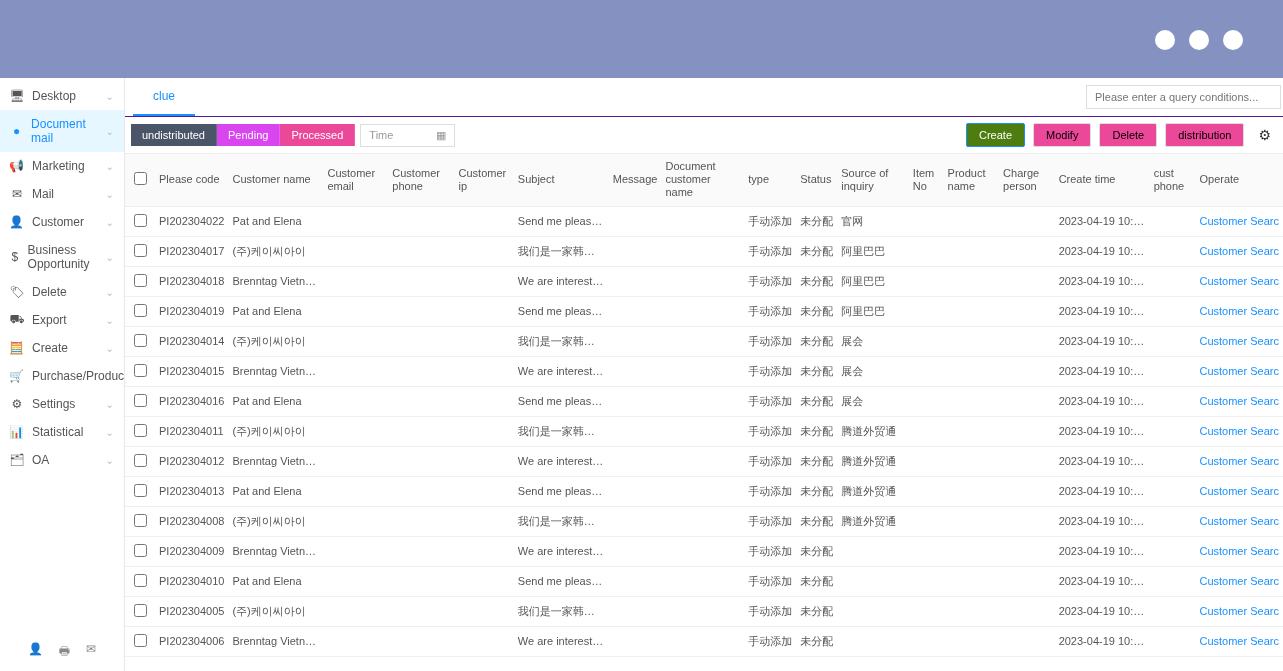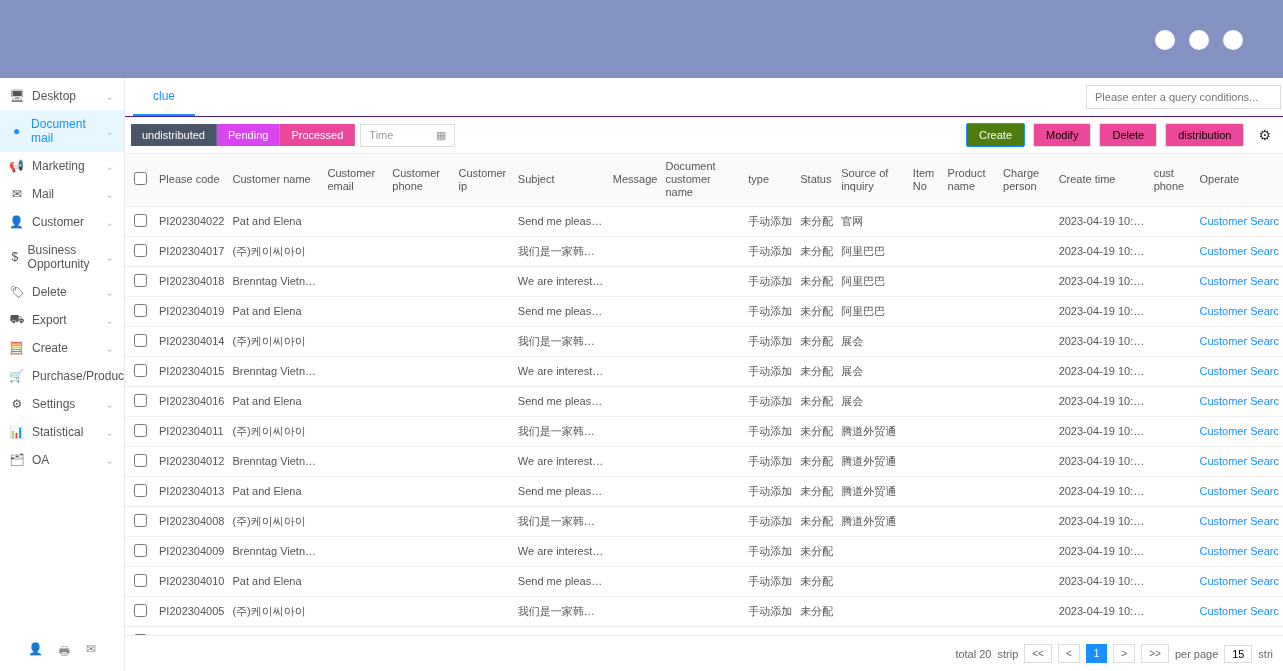--- a/index.html
+++ b/index.html
@@ -483,26 +483,14 @@
               <td></td>
               <td></td>
               <td>2023-04-19 10:12...</td>
               <td></td>
               <td class="link-cell">Customer Searc</td>
             </tr>
           </tbody>
       </table>
     </div>
 
-    <div class="pagination">
-      <span>total 20</span>
-      <span>strip</span>
-      <span class="page-btn">&lt;&lt;</span>
-      <span class="page-btn">&lt;</span>
-      <span class="page-btn active">1</span>
-      <span class="page-btn">&gt;</span>
-      <span class="page-btn">&gt;&gt;</span>
-      <span>per page</span>
-      <input class="page-input" value="15" style="">
-      <span>stri</span>
-    </div>
   </div>
 </div>
 
 </body></html>

